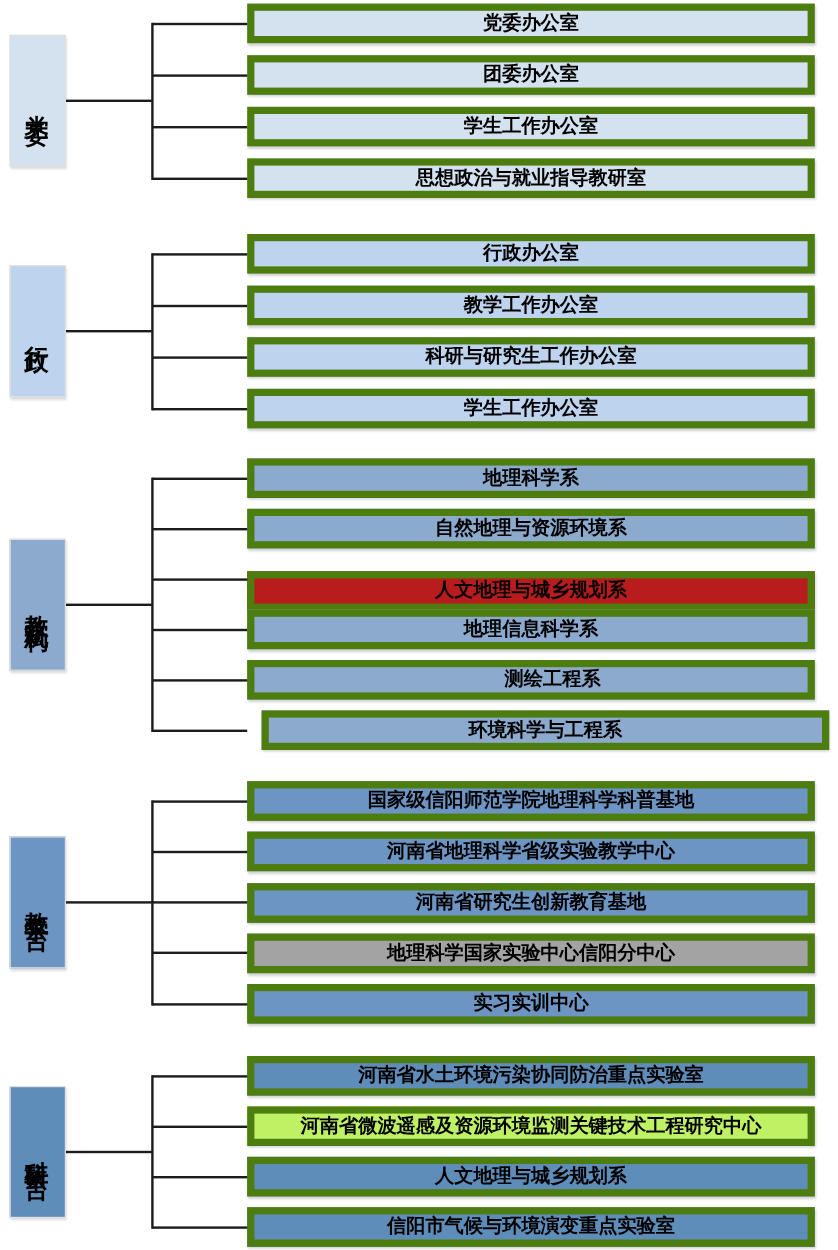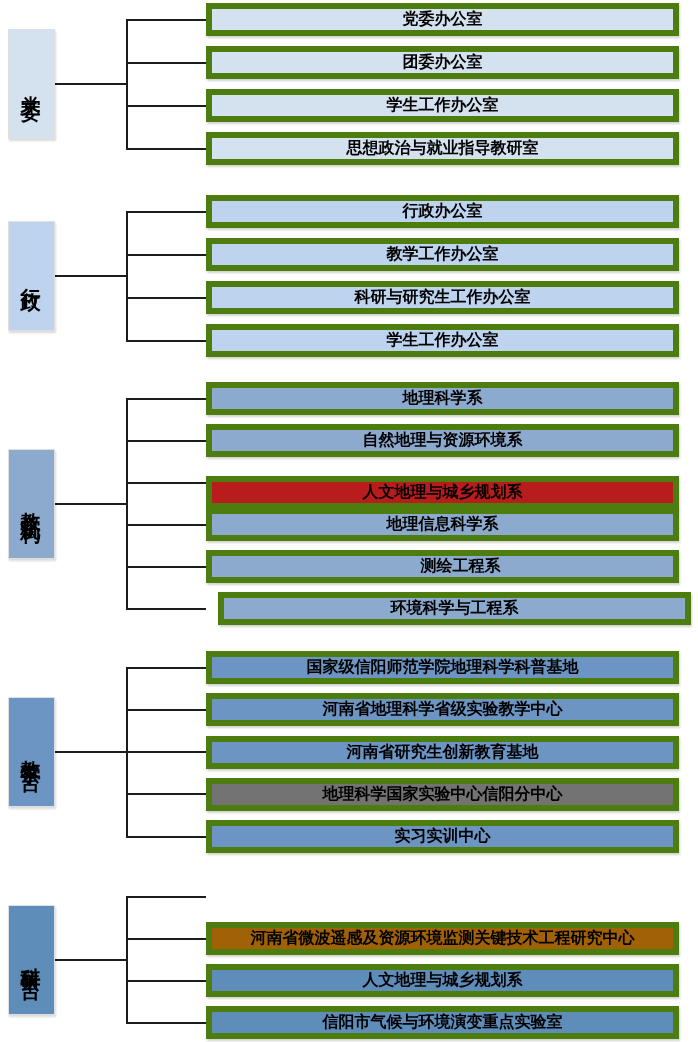--- a/index.html
+++ b/index.html
@@ -81,31 +81,32 @@
       <div class="cline" style="left: 55px; top: 502.5px; width: 72px; height: 2px; background: rgb(28, 28, 28);"></div>
       <div class="group-label" style="left: 8px; top: 448.5px; width: 47px; height: 110px; background: rgb(140, 170, 205);">教学机构</div>
     </div>
     <div class="group">
       <div class="bar" style="left: 206px; top: 651px; width: 473px; height: 33px; background: rgb(108, 149, 195);">国家级信阳师范学院地理科学科普基地</div>
       <div class="cline" style="left: 127px; top: 666.5px; width: 79px; height: 2px; background: rgb(28, 28, 28);"></div>
       <div class="bar" style="left: 206px; top: 693.25px; width: 473px; height: 33px; background: rgb(108, 149, 195);">河南省地理科学省级实验教学中心</div>
       <div class="cline" style="left: 127px; top: 708.75px; width: 79px; height: 2px; background: rgb(28, 28, 28);"></div>
       <div class="bar" style="left: 206px; top: 735.5px; width: 473px; height: 33px; background: rgb(108, 149, 195);">河南省研究生创新教育基地</div>
       <div class="cline" style="left: 127px; top: 751px; width: 79px; height: 2px; background: rgb(28, 28, 28);"></div>
-      <div class="bar" style="left: 206px; top: 777.75px; width: 473px; height: 33px; background: #737373; text-align: center;">地理科学国家实验中心信阳分中心</div>
+      <div class="bar" style="left: 206px; top: 777.75px; width: 473px; height: 33px; background: #a3a3a3; text-align: center;">地理科学国家实验中心信阳分中心</div>
       <div class="cline" style="left: 127px; top: 793.25px; width: 79px; height: 2px; background: rgb(28, 28, 28);"></div>
       <div class="bar" style="left: 206px; top: 820px; width: 473px; height: 33px; background: rgb(108, 149, 195);">实习实训中心</div>
       <div class="cline" style="left: 127px; top: 835.5px; width: 79px; height: 2px; background: rgb(28, 28, 28);"></div>
       <div class="cline" style="left: 126px; top: 666.5px; width: 2px; height: 171px; background: rgb(28, 28, 28);"></div>
       <div class="cline" style="left: 55px; top: 751px; width: 72px; height: 2px; background: rgb(28, 28, 28);"></div>
       <div class="group-label" style="left: 8px; top: 697px; width: 47px; height: 110px; background: rgb(108, 149, 195);">教学平台</div>
     </div>
     <div class="group">
+      <div class="bar" style="left: 206px; top: 880px; width: 473px; height: 33px; background: rgb(95, 141, 185);">河南省水土环境污染协同防治重点实验室</div>
       <div class="cline" style="left: 127px; top: 895.5px; width: 79px; height: 2px; background: rgb(28, 28, 28);"></div>
-      <div class="bar" style="left: 206px; top: 922px; width: 473px; height: 33px; background: #a16207;">河南省微波遥感及资源环境监测关键技术工程研究中心</div>
+      <div class="bar" style="left: 206px; top: 922px; width: 473px; height: 33px; background: #bef264;">河南省微波遥感及资源环境监测关键技术工程研究中心</div>
       <div class="cline" style="left: 127px; top: 937.5px; width: 79px; height: 2px; background: rgb(28, 28, 28);"></div>
       <div class="bar" style="left: 206px; top: 964px; width: 473px; height: 33px; background: rgb(95, 141, 185);">人文地理与城乡规划系</div>
       <div class="cline" style="left: 127px; top: 979.5px; width: 79px; height: 2px; background: rgb(28, 28, 28);"></div>
       <div class="bar" style="left: 206px; top: 1006px; width: 473px; height: 33px; background: rgb(95, 141, 185);">信阳市气候与环境演变重点实验室</div>
       <div class="cline" style="left: 127px; top: 1021.5px; width: 79px; height: 2px; background: rgb(28, 28, 28);"></div>
       <div class="cline" style="left: 126px; top: 895.5px; width: 2px; height: 128px; background: rgb(28, 28, 28);"></div>
       <div class="cline" style="left: 55px; top: 958.5px; width: 72px; height: 2px; background: rgb(28, 28, 28);"></div>
       <div class="group-label" style="left: 8px; top: 904.5px; width: 47px; height: 110px; background: rgb(95, 141, 185);">科研平台</div>
     </div>
   </div>

